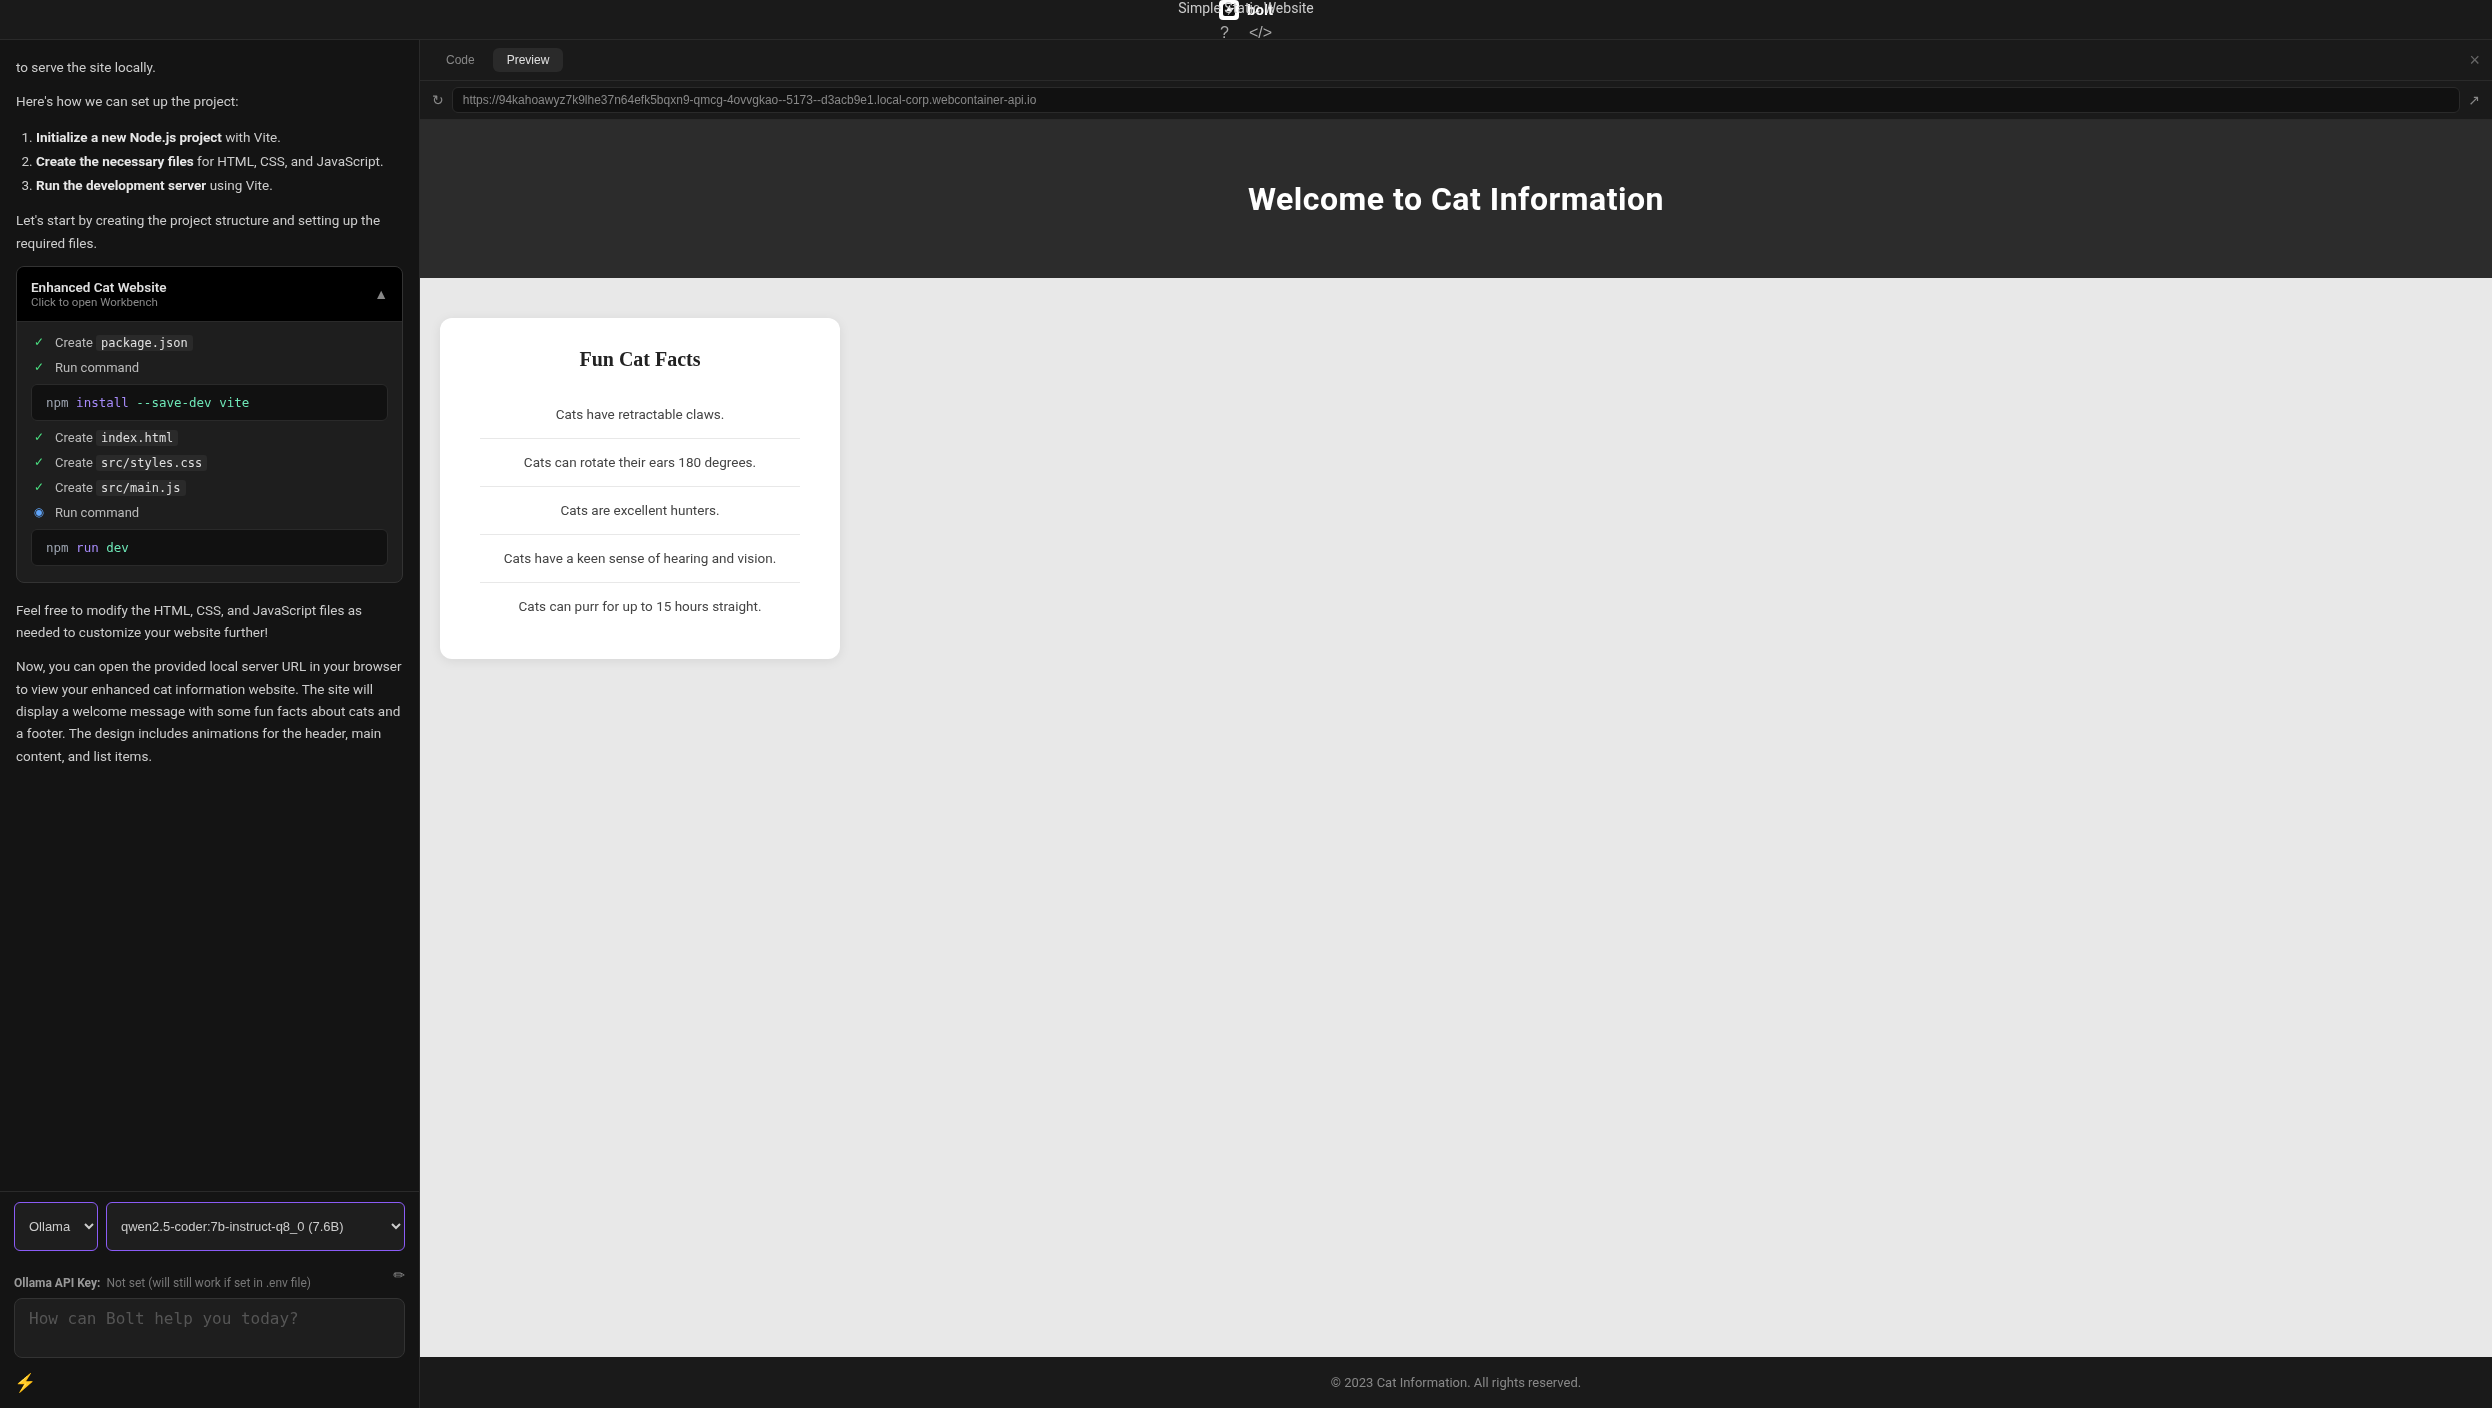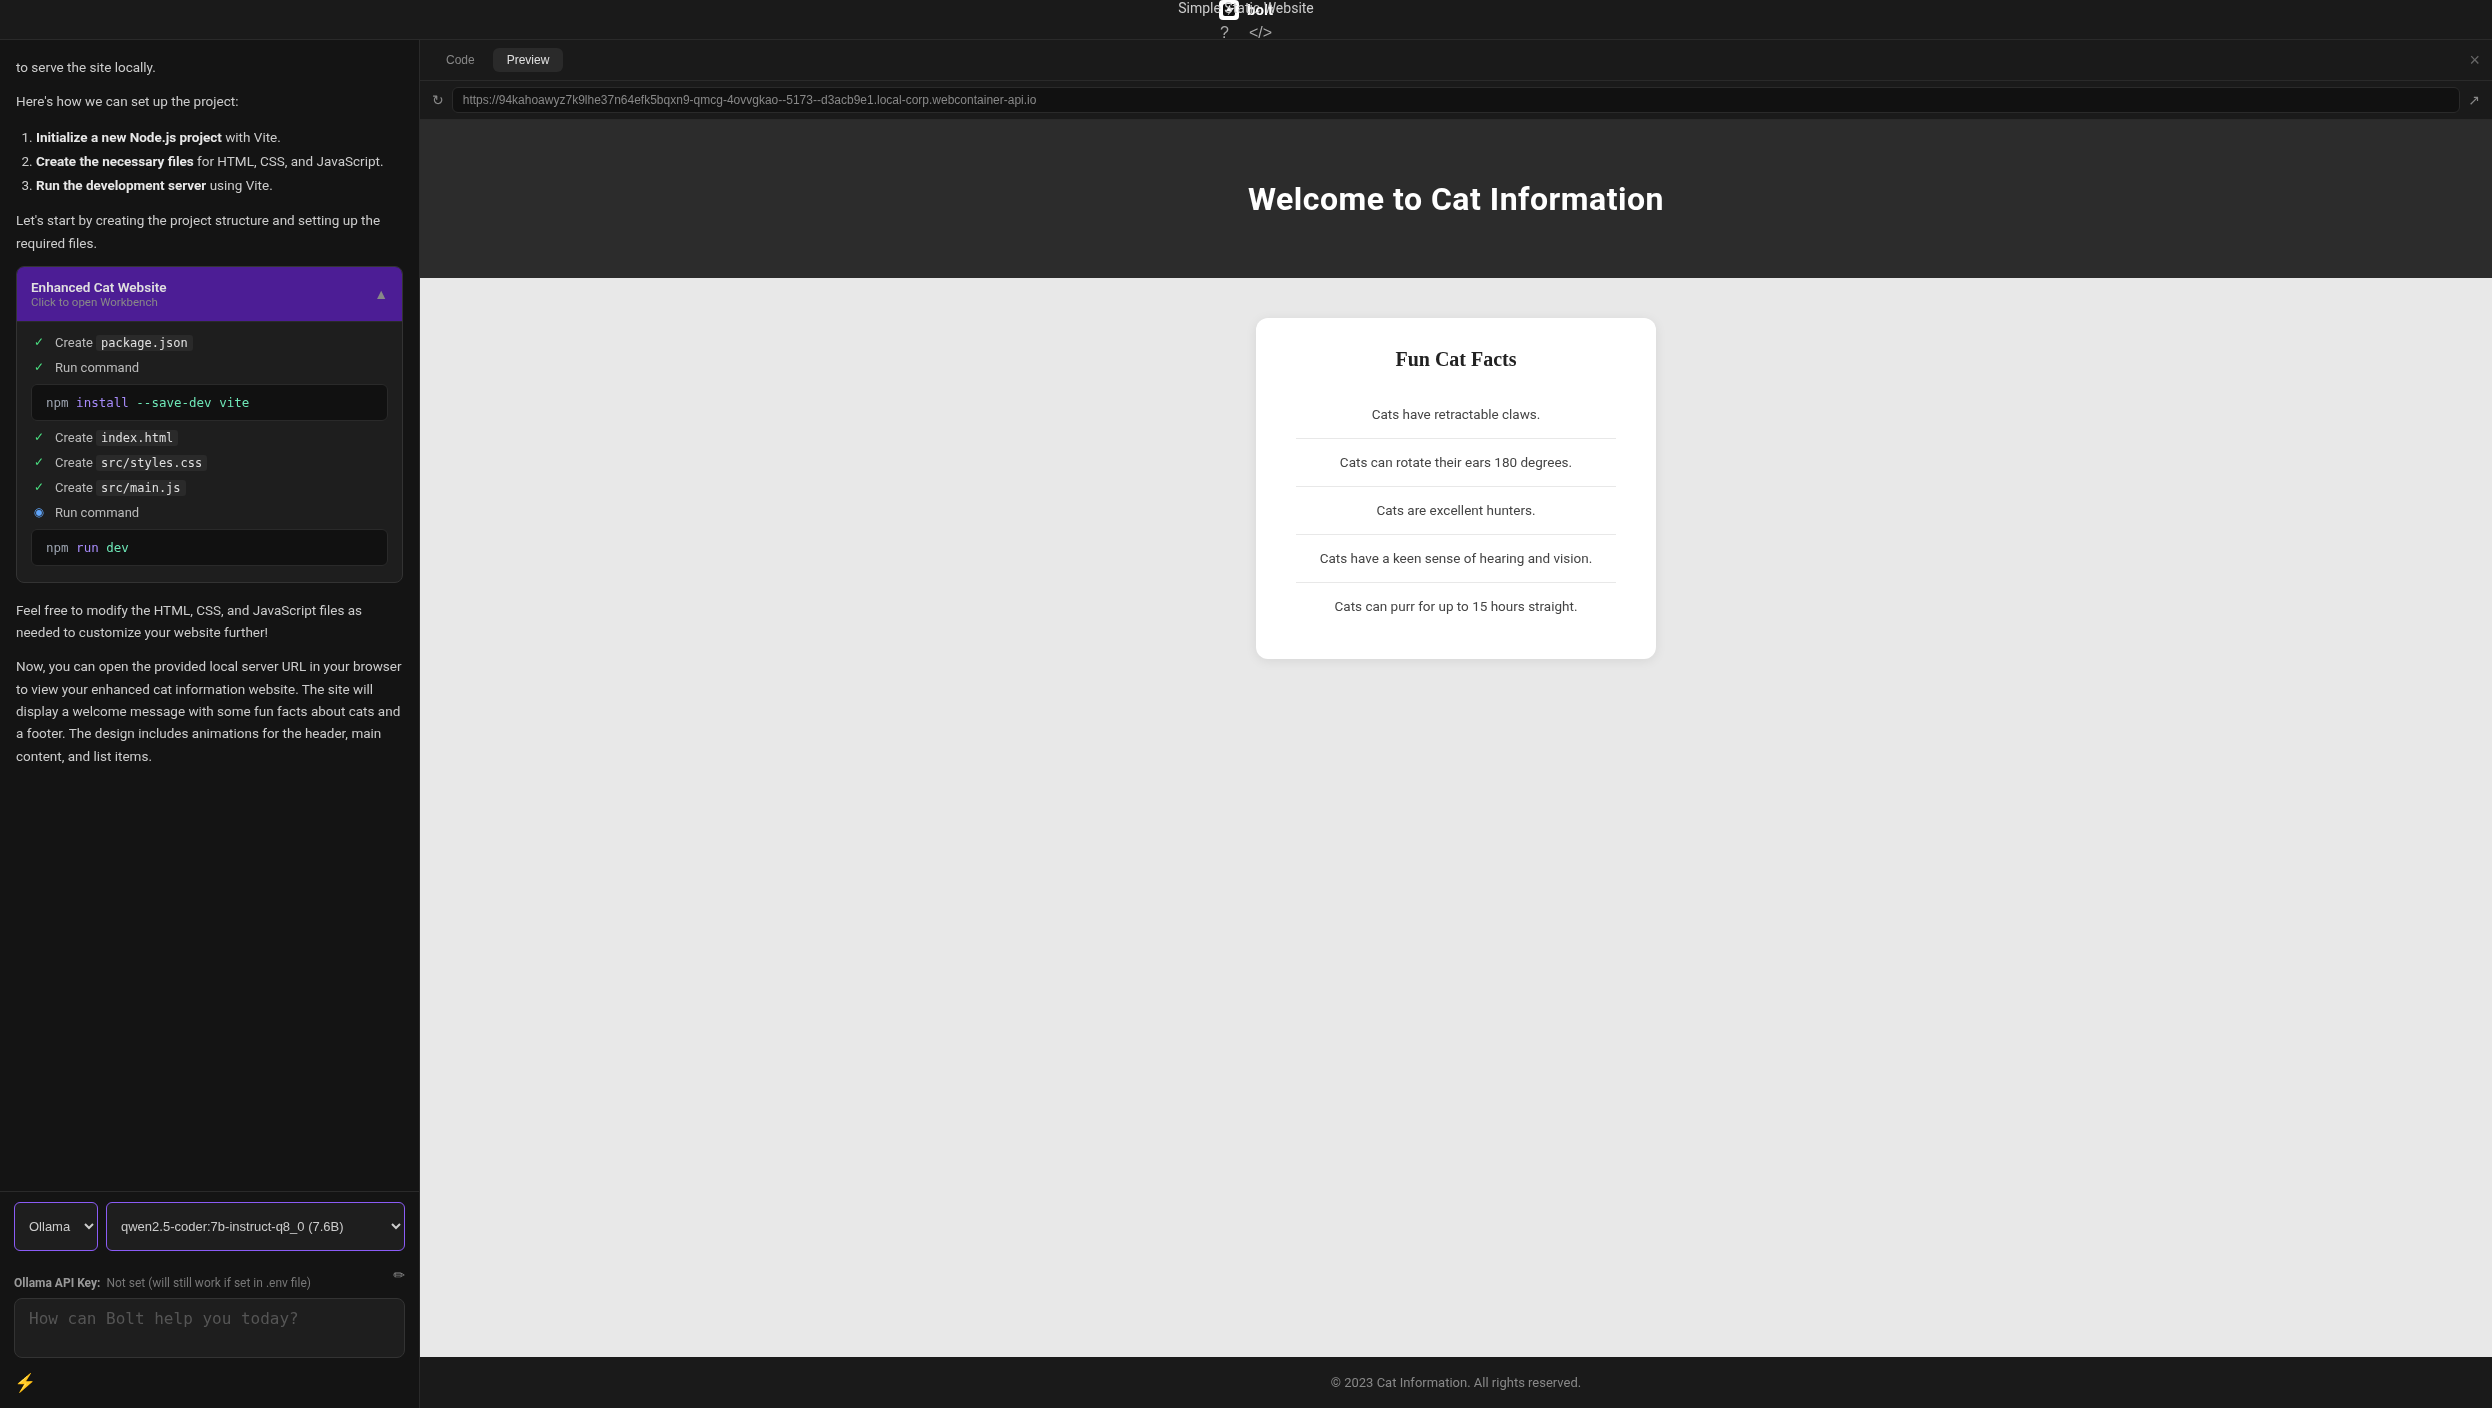--- a/index.html
+++ b/index.html
@@ -112,21 +112,21 @@
       border-radius: 8px;
       margin-bottom: 16px;
       overflow: hidden;
     }
     .workbench-header {
       display: flex;
       align-items: center;
       justify-content: space-between;
       padding: 12px 14px;
       cursor: pointer;
-      background: #4c1d95;
+      background: #000000;
     }
     .workbench-header-left {}
     .workbench-title {
       font-size: 13.5px;
       font-weight: 600;
       color: #e0e0e0;
     }
     .workbench-subtitle {
       font-size: 11.5px;
       color: #888;
@@ -346,21 +346,20 @@
       text-align: center;
       padding: 60px 20px;
       font-size: 32px;
       font-weight: 700;
       letter-spacing: 0.5px;
     }
     .cat-main {
       flex: 1;
       display: flex;
       align-items: flex-start;
-      justify-content: center;
       padding: 40px 20px;
       background: #e8e8e8;
     }
     .cat-facts-card {
       background: #fff;
       border-radius: 12px;
       padding: 30px 40px;
       max-width: 400px;
       width: 100%;
       box-shadow: 0 2px 12px rgba(0,0,0,0.08);

